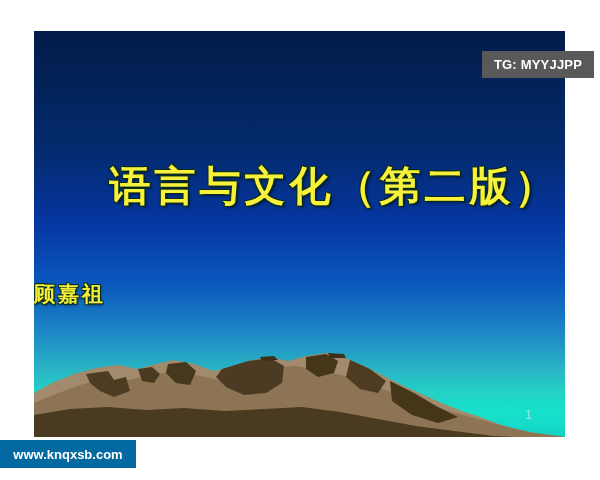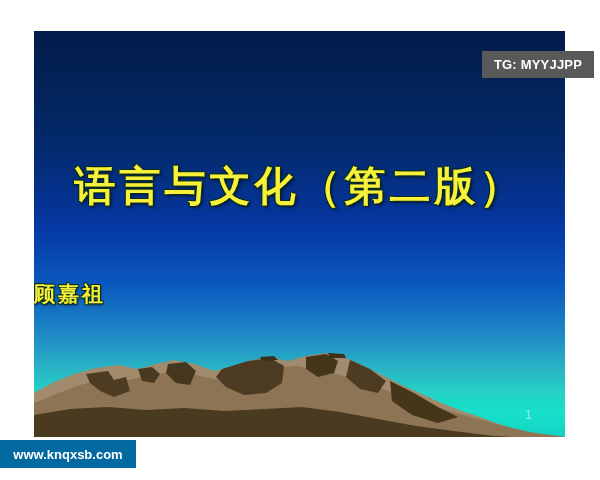--- a/index.html
+++ b/index.html
@@ -89,20 +89,21 @@
     font-weight: bold;
     letter-spacing: 4px;
     color: #f7f13c;
     text-shadow:
        1px  1px 0 #0b2d18,
       -1px  1px 0 #0b2d18,
        1px -1px 0 #0b2d18,
       -1px -1px 0 #0b2d18,
        2px  2px 3px rgba(0,0,0,.55);
     white-space: nowrap;
+    padding-left: 35px;
   }
 
   #subtitle {
     position: absolute;
     left: 0;
     top: 249px;
     width: 100%;
     text-align: left;
     font-family: "DejaVu Sans", "Liberation Sans", sans-serif;
     font-size: 21px;

